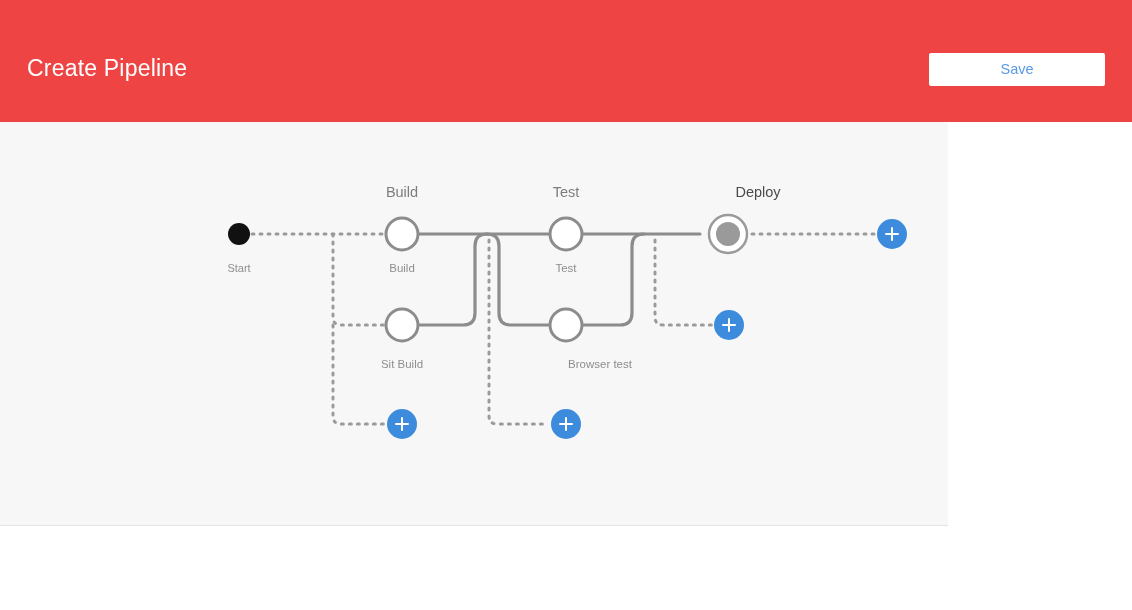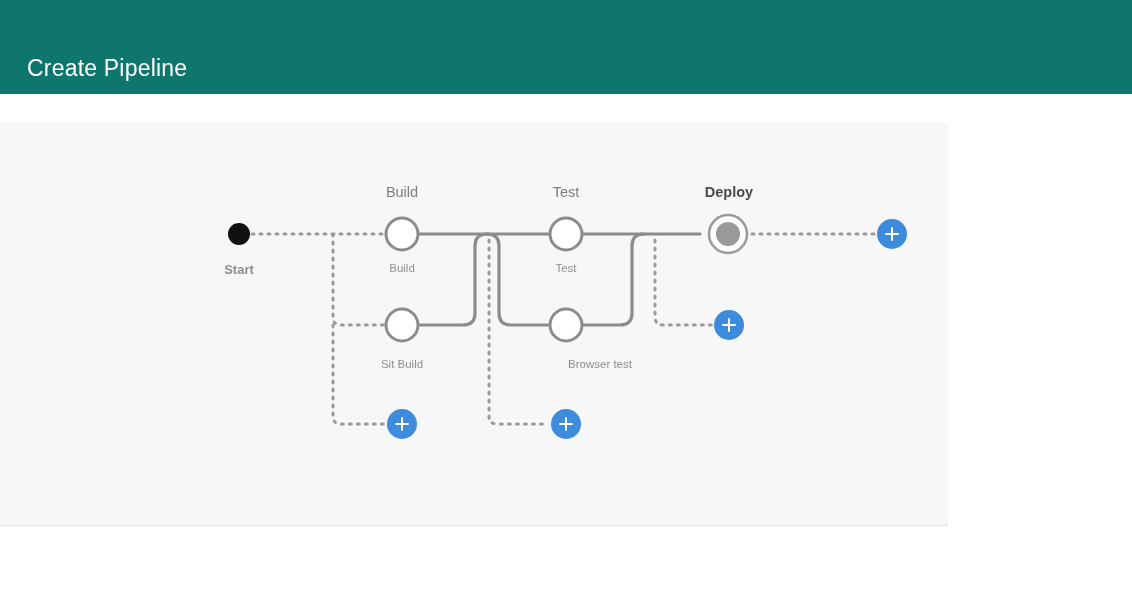--- a/index.html
+++ b/index.html
@@ -27,22 +27,22 @@
     background: #5190e0;
     box-sizing: border-box;
   }
 
   
   .header {
     position: absolute;
     left: 0;
     top: 0;
     width: 1132px;
-    height: 94px;
-    background: #0f766e;
+    height: 122px;
+    background: #ef4444;
     box-sizing: border-box;
     padding-left: 20px;
   }
   .header-title {
     position: absolute;
     left: 27px;
     top: 54px;
     font-size: 23px;
     color: #ffffff;
     letter-spacing: 0.2px;
@@ -109,36 +109,36 @@
   }
   .stage-label {
     position: absolute;
     font-size: 14.5px;
     color: #7d7d7d;
     white-space: nowrap;
     transform: translateX(-50%);
   }
   .stage-label.selected {
     color: #4a4a4a;
-    font-weight: bold;
+    font-weight: normal;
+    margin-left: 29px;
   }
   .job-label {
     position: absolute;
     font-size: 11.5px;
     color: #8e8e8e;
     white-space: nowrap;
     transform: translateX(-50%);
   }
   .node-label-start {
     position: absolute;
-    font-size: 13px;
+    font-size: 11px;
     color: #8e8e8e;
     white-space: nowrap;
     transform: translateX(-50%);
-    font-weight: bold;
   }
 
   .add-btn {
     position: absolute;
     width: 30px;
     height: 30px;
     border-radius: 50%;
     background: #3d8bdd;
     border: none;
     padding: 0;
@@ -177,20 +177,21 @@
     background: #ffffff;
   }
 </style>
 </head>
 <body>
 
 <div class="top-peek"></div>
 
 <div class="header">
   <div class="header-title">Create Pipeline</div>
+  <button class="btn-save">Save</button>
 </div>
 
 <div class="canvas">
 
   <svg class="graph-svg" viewBox="0 0 1132 404">
 
     <g fill="none" stroke="#9a9a9a" stroke-width="3" stroke-linecap="round" stroke-dasharray="2 6">
 
       <path d="M252 112 L 382 112"></path>
 

